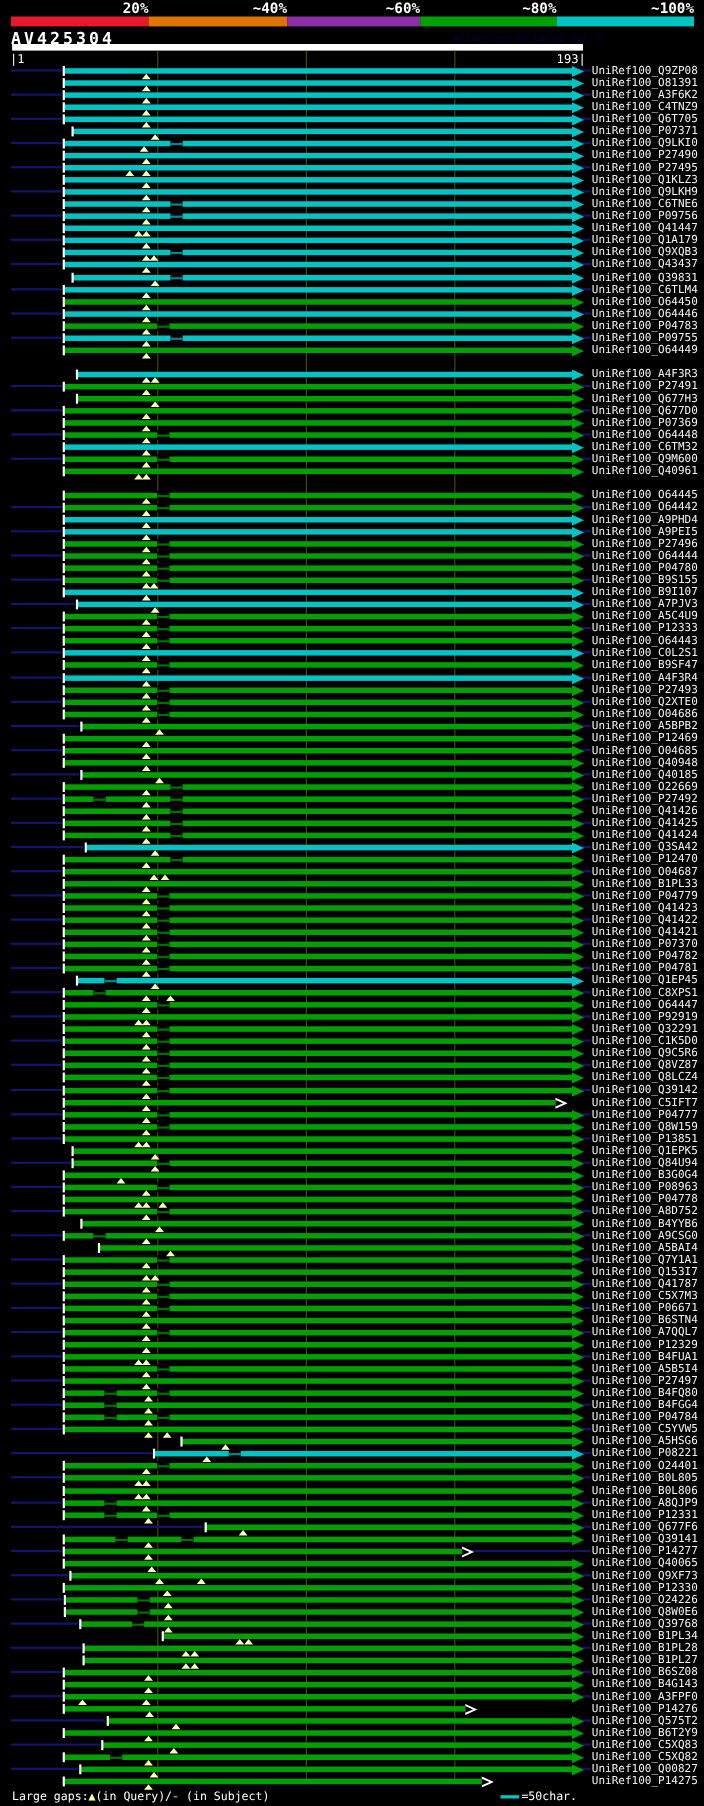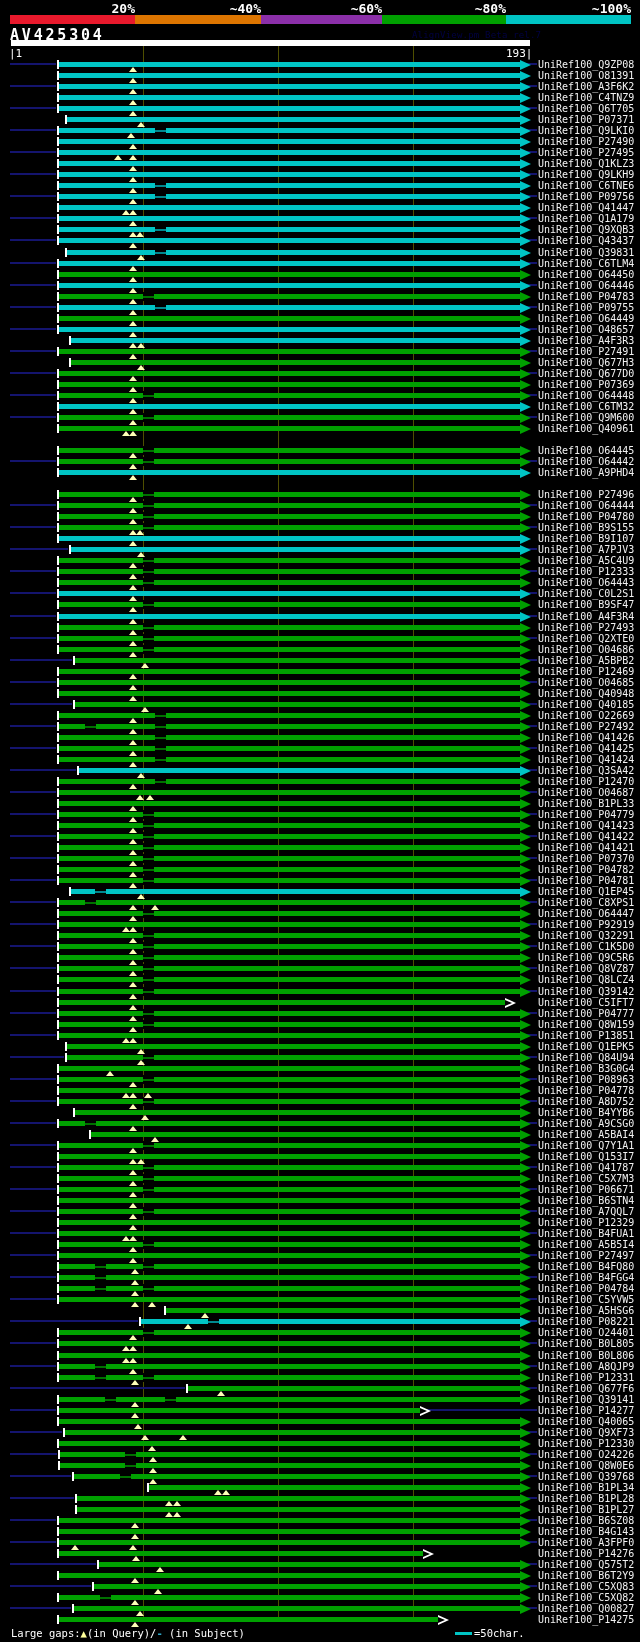--- a/index.html
+++ b/index.html
@@ -47,21 +47,21 @@
   </div>
 <div id="scale-bar">
     <div class="scale-seg" style="width: 125px; background: rgb(232, 25, 44);"></div>
     <div class="scale-seg" style="width: 126px; background: rgb(221, 117, 0);"></div>
     <div class="scale-seg" style="width: 121px; background: rgb(139, 47, 168);"></div>
     <div class="scale-seg" style="width: 124px; background: rgb(0, 160, 0);"></div>
     <div class="scale-seg" style="width: 125px; background: rgb(0, 196, 196);"></div>
   </div>
 
 <div id="title">AV425304</div>
-<div id="watermark">AlignView.pm Beta rel.7</div>
+<div id="watermark">AlignView.pm Large rel.7</div>
 <div id="ruler-bar"></div>
 <div id="ruler-left">|1</div>
 <div id="ruler-right">193|</div>
 
 <div id="plot">
     <div class="gridline" style="left: 143px; top: -13px; height: 1576px; background: rgb(79, 79, 0);"></div>
     <div class="gridline" style="left: 278px; top: -13px; height: 1576px; background: rgb(79, 79, 0);"></div>
     <div class="gridline" style="left: 413px; top: -13px; height: 1576px; background: rgb(79, 79, 0);"></div>
     <div class="row" style="top: 0px;">
       <div class="guide" style="left: 10px; width: 46px; background: rgb(20, 20, 110);"></div>
@@ -272,29 +272,20 @@
       <div class="arrow" style="left: 520px; border-left: 11px solid rgb(0, 196, 196);"></div>
       <div class="rowlabel" style="">UniRef100_P09755</div>
     </div>
     <div class="row" style="top: 254px;">
       <div class="bar" style="left: 58px; width: 462px; background: rgb(0, 160, 0);"></div>
       <div class="tick" style="left: 57px;"></div>
       <div class="tri" style="left: 129px;"></div>
       <div class="arrow" style="left: 520px; border-left: 11px solid rgb(0, 160, 0);"></div>
       <div class="rowlabel" style="">UniRef100_O64449</div>
     </div>
-    <div class="row" style="top: 265px;">
-      <div class="guide" style="left: 10px; width: 46px; background: rgb(20, 20, 110);"></div>
-      <div class="guide" style="left: 526px; width: 11px; background: rgb(20, 20, 110);"></div>
-      <div class="bar" style="left: 58px; width: 462px; background: rgb(0, 196, 196);"></div>
-      <div class="tick" style="left: 57px;"></div>
-      <div class="tri" style="left: 129px;"></div>
-      <div class="arrow" style="left: 520px; border-left: 11px solid rgb(0, 196, 196);"></div>
-      <div class="rowlabel" style="">UniRef100_O48657</div>
-    </div>
     <div class="row" style="top: 276px;">
       <div class="bar" style="left: 70px; width: 450px; background: rgb(0, 196, 196);"></div>
       <div class="tick" style="left: 69px;"></div>
       <div class="tri" style="left: 129px;"></div>
       <div class="tri" style="left: 137px;"></div>
       <div class="arrow" style="left: 520px; border-left: 11px solid rgb(0, 196, 196);"></div>
       <div class="rowlabel" style="">UniRef100_A4F3R3</div>
     </div>
     <div class="row" style="top: 287px;">
       <div class="guide" style="left: 10px; width: 46px; background: rgb(20, 20, 110);"></div>
@@ -388,20 +379,29 @@
       <div class="tri" style="left: 129px;"></div>
       <div class="arrow" style="left: 520px; border-left: 11px solid rgb(0, 160, 0);"></div>
       <div class="rowlabel" style="">UniRef100_O64442</div>
     </div>
     <div class="row" style="top: 408px;">
       <div class="bar" style="left: 58px; width: 462px; background: rgb(0, 196, 196);"></div>
       <div class="tick" style="left: 57px;"></div>
       <div class="tri" style="left: 129px;"></div>
       <div class="arrow" style="left: 520px; border-left: 11px solid rgb(0, 196, 196);"></div>
       <div class="rowlabel" style="">UniRef100_A9PHD4</div>
+    </div>
+    <div class="row" style="top: 419px;">
+      <div class="guide" style="left: 10px; width: 46px; background: rgb(20, 20, 110);"></div>
+      <div class="guide" style="left: 526px; width: 11px; background: rgb(20, 20, 110);"></div>
+      <div class="bar" style="left: 58px; width: 462px; background: rgb(0, 196, 196);"></div>
+      <div class="tick" style="left: 57px;"></div>
+      <div class="tri" style="left: 129px;"></div>
+      <div class="arrow" style="left: 520px; border-left: 11px solid rgb(0, 196, 196);"></div>
+      <div class="rowlabel" style="">UniRef100_A9PEI5</div>
     </div>
     <div class="row" style="top: 430px;">
       <div class="bar" style="left: 58px; width: 462px; background: rgb(0, 160, 0);"></div>
       <div class="tick" style="left: 57px;"></div>
       <div class="gapbox" style="left: 143px;">
         <div class="gapline" style="background: rgb(0, 112, 0);"></div>
       </div>
       <div class="tri" style="left: 129px;"></div>
       <div class="arrow" style="left: 520px; border-left: 11px solid rgb(0, 160, 0);"></div>
       <div class="rowlabel" style="">UniRef100_P27496</div>

